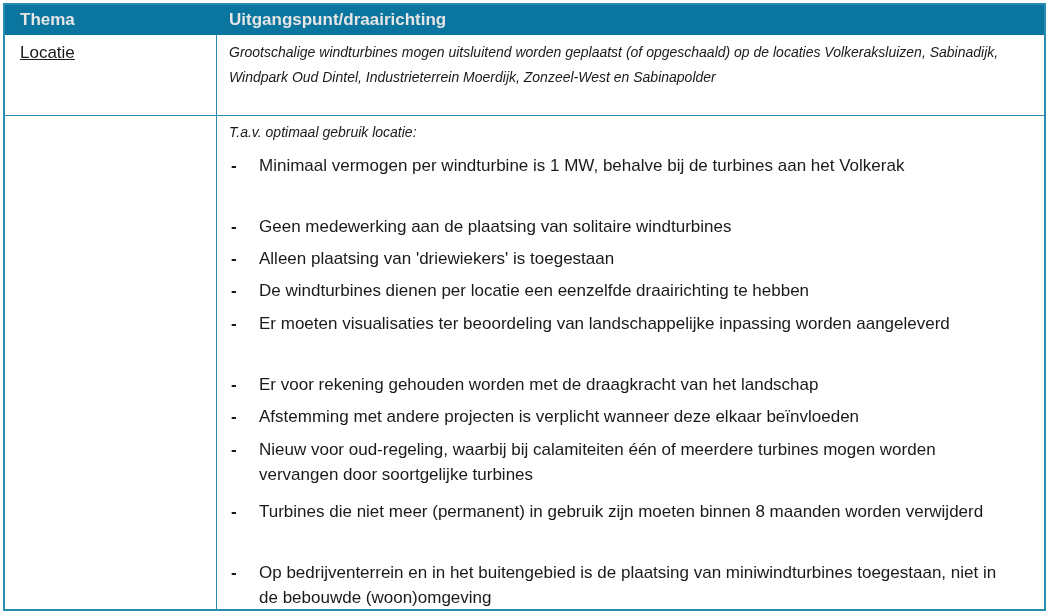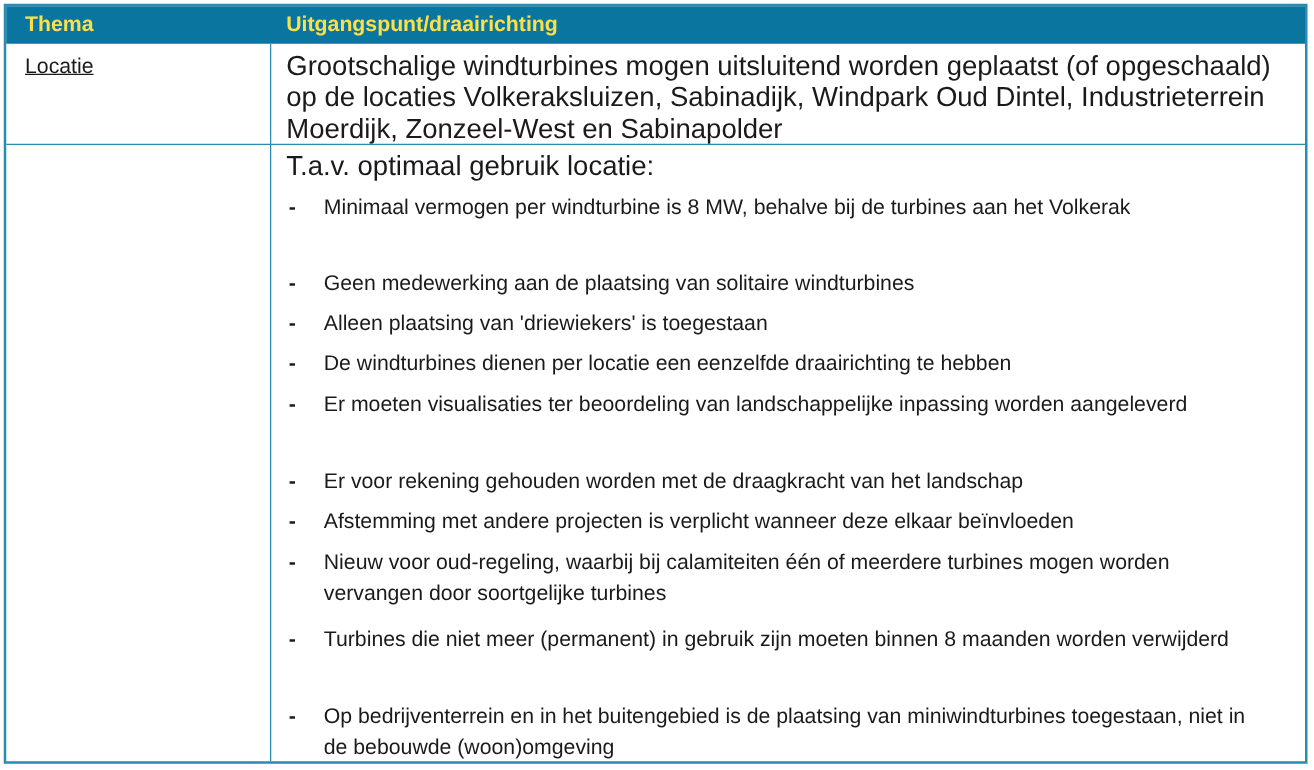--- a/index.html
+++ b/index.html
@@ -1,27 +1,27 @@
 <!DOCTYPE html>
 <html><head>
 <meta charset="utf-8">
 <style>
   html, body { margin:0; padding:0; background:#ffffff; }
   body { width:1051px; height:616px; overflow:hidden; position:relative;
          font-family:"Liberation Sans", "DejaVu Sans", sans-serif; color:#1a1a1a; }
   .tbl { position:absolute; left:3px; top:3px; width:1043px; height:608px;
          border:2px solid #2a8bb0; box-sizing:border-box; }
   .hdr { position:absolute; left:0; top:0; right:0; height:30px; background:#0a76a0; }
-  .hdr span { position:absolute; top:5px; color:#fde047; font-weight:bold; font-size:17px; }
+  .hdr span { position:absolute; top:5px; color:#e5e5e5; font-weight:bold; font-size:17px; }
   .h1 { left:15px; }
   .h2 { left:224px; }
   .vline { position:absolute; left:211px; top:30px; bottom:0; width:1px; background:#2a8bb0; }
   .hline { position:absolute; left:0; right:0; height:1px; background:#2a8bb0; }
   .cell1 { position:absolute; left:15px; font-size:17px; line-height:25px;text-decoration:underline; }
-  .cell2 { position:absolute; left:224px; width:800px; font-size:22px; line-height:25px; }
+  .cell2 { position:absolute; left:224px; width:800px; font-size:14px; line-height:25px;font-style:italic; }
   .bul { position:absolute; left:224px; width:790px; font-size:17px; line-height:25px; }
   .bul .dash { position:absolute; left:2px; top:0; font-weight:bold; }
   .bul .txt { display:block; padding-left:30px; }
 </style>
 </head>
 <body>
 
 <div class="tbl">
   <div class="hdr">
     <span class="h1">Thema</span>
@@ -30,21 +30,21 @@
   <div class="vline"></div>
 
   <div class="cell1" style="top:35px;">Locatie</div>
   <div class="cell2" style="top:35px;">Grootschalige windturbines mogen uitsluitend worden geplaatst (of opgeschaald) op de locaties Volkeraksluizen, Sabinadijk, Windpark Oud Dintel, Industrieterrein Moerdijk, Zonzeel-West en Sabinapolder</div>
   <div class="hline" style="top:110px;"></div>
 
   <div class="cell2" style="top:115px;">T.a.v. optimaal gebruik locatie:</div>
 
   <div class="bul" style="top:148px;">
     <span class="dash">-</span>
-    <span class="txt">Minimaal vermogen per windturbine is 8 MW, behalve bij de turbines aan het Volkerak</span>
+    <span class="txt">Minimaal vermogen per windturbine is 1 MW, behalve bij de turbines aan het Volkerak</span>
   </div>
   <div class="bul" style="top:209px;">
     <span class="dash">-</span>
     <span class="txt">Geen medewerking aan de plaatsing van solitaire windturbines</span>
   </div>
   <div class="bul" style="top:241px;">
     <span class="dash">-</span>
     <span class="txt">Alleen plaatsing van 'driewiekers' is toegestaan</span>
   </div>
   <div class="bul" style="top:273px;">

